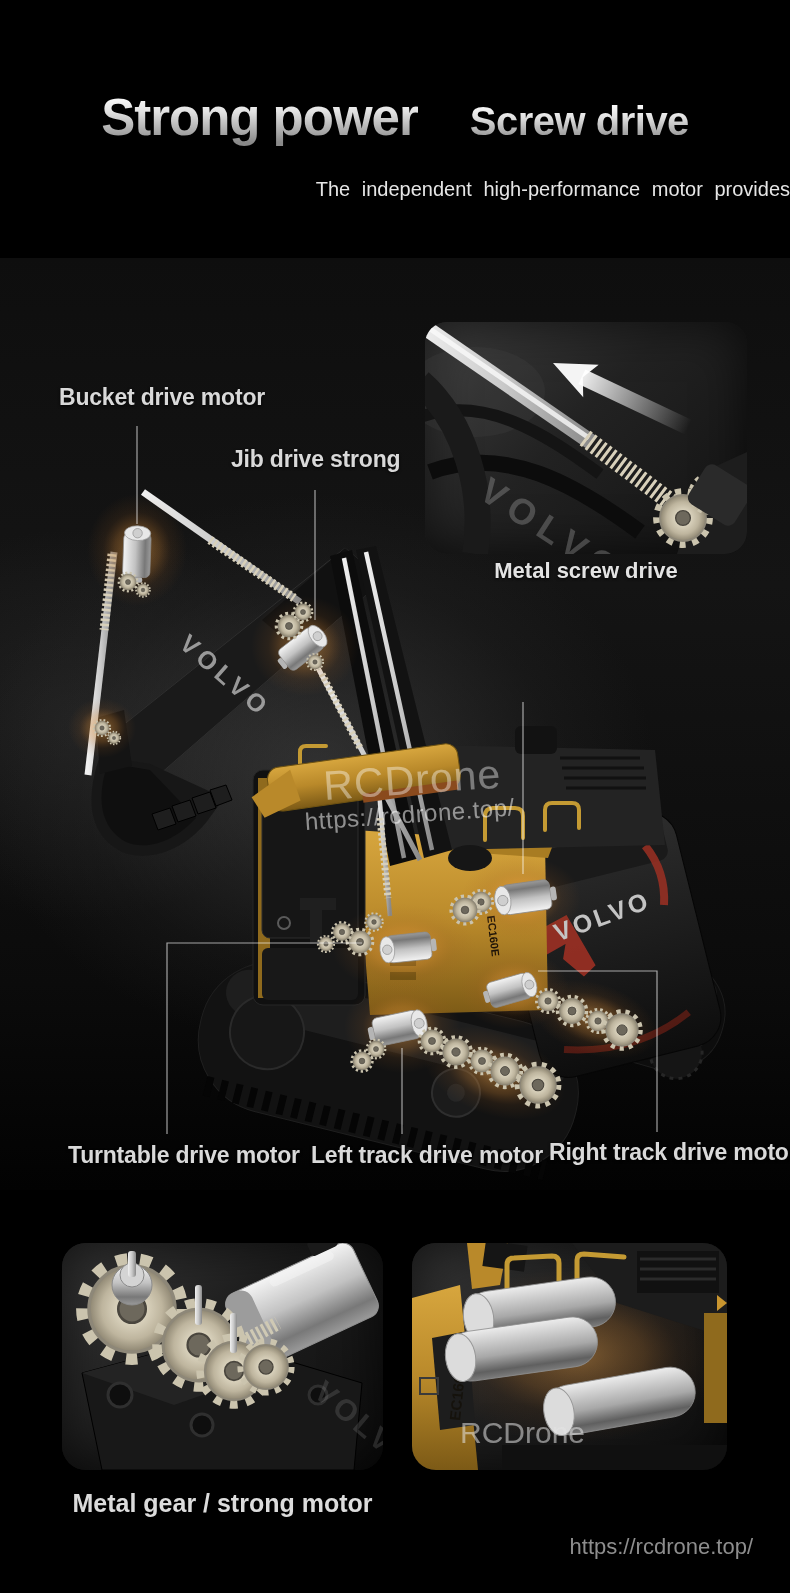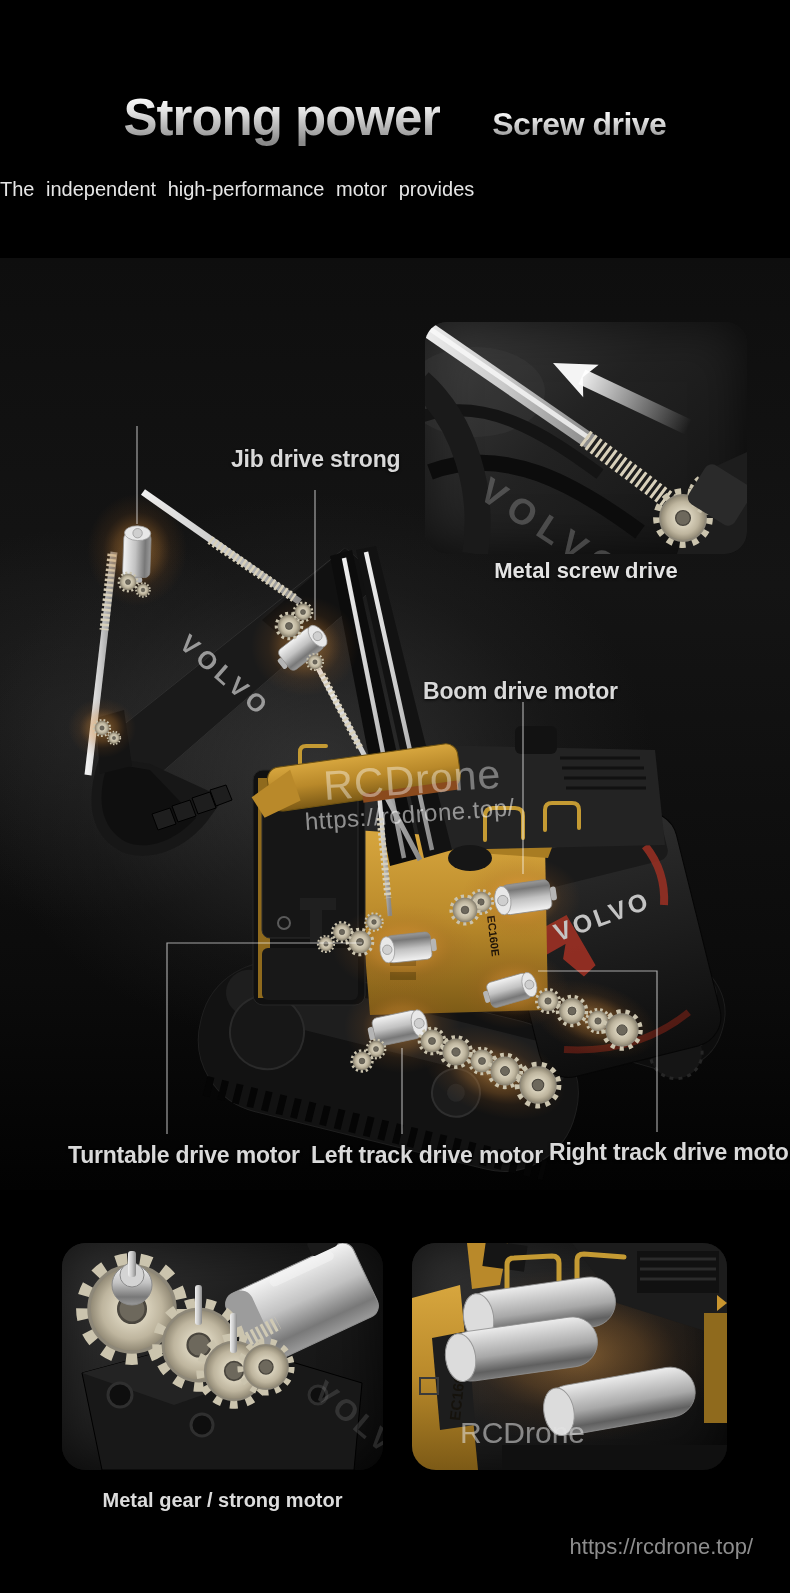--- a/index.html
+++ b/index.html
@@ -4,22 +4,22 @@
 <style>
   html,body{margin:0;padding:0;background:#000;}
   #page{position:relative;width:790px;height:1593px;margin:0 auto;background:#000;overflow:hidden;
         font-family:"Liberation Sans",sans-serif;-webkit-font-smoothing:antialiased;}
   
   .header-row{position:absolute;top:88px;left:0;width:790px;display:flex;justify-content:center;
               align-items:baseline;gap:52px;}
   .grad-text{background:linear-gradient(180deg,#ffffff 10%,#e2e2e2 40%,#8a8a8a 92%);
              -webkit-background-clip:text;background-clip:text;color:transparent;}
   .t1{font-size:51px;font-weight:800;letter-spacing:-1px;}
-  .t2{font-size:32px;font-weight:700;letter-spacing:-0.5px;}
-  .subtitle{position:absolute;top:176px;left:0;width:790px;text-align:left;color:#e6e6e6;
+  .t2{font-size:40px;font-weight:700;letter-spacing:-0.5px;}
+  .subtitle{position:absolute;top:176px;left:0;width:790px;text-align:right;color:#e6e6e6;
             font-size:20px;line-height:1.33;}
   .subtitle .l1{word-spacing:6px;}
   
   #scene{position:absolute;top:258px;left:0;width:790px;height:932px;overflow:hidden;
     background:
       radial-gradient(ellipse 55% 38% at 40% 55%, rgba(82,82,82,.50), rgba(45,45,45,.22) 55%, rgba(0,0,0,0) 78%),
       radial-gradient(ellipse 42% 30% at 10% 50%, rgba(60,60,60,.38), rgba(0,0,0,0) 70%),
       linear-gradient(180deg,#0e0e0e 0%,#141414 35%,#0b0b0b 78%,#020202 100%);}
   #scene svg{position:absolute;left:0;top:0;}
   .callout{position:absolute;color:#d9d9d9;font-size:23px;font-weight:600;letter-spacing:-0.2px;
@@ -32,21 +32,21 @@
   .wm-name{position:absolute;left:322px;top:505px;font-size:41px;font-weight:500;
            color:rgba(255,255,255,.40);transform:rotate(-4deg);transform-origin:left top;letter-spacing:1px;}
   .wm-url{position:absolute;left:304px;top:550px;font-size:24px;
           color:rgba(255,255,255,.52);transform:rotate(-4deg);transform-origin:left top;letter-spacing:.5px;}
   
   .panel{position:absolute;top:1243px;height:227px;border-radius:24px;overflow:hidden;
          background:linear-gradient(135deg,#3a3a3a 0%,#1e1e1e 45%,#0e0e0e 100%);
          box-shadow:inset 0 0 55px rgba(0,0,0,.75);}
   #panel-left{left:62px;width:321px;}
   #panel-right{left:412px;width:315px;}
-  .panel-caption{position:absolute;top:1489px;text-align:center;color:#dcdcdc;font-size:20px;
+  .panel-caption{position:absolute;top:1489px;text-align:center;color:#dcdcdc;font-size:25px;
                  font-weight:600;text-shadow:0 1px 3px rgba(0,0,0,.9);}
   #caption-left{left:62px;width:321px;}
   #caption-right{left:412px;width:315px;}
   .footer-url{position:absolute;top:1534px;right:37px;color:#8d8d8d;font-size:22px;}
 </style>
 </head>
 <body>
 
 <div id="page">
 
@@ -302,22 +302,22 @@
         <use href="#gear" transform="translate(284,172) scale(1.6)"></use>
         <rect x="268" y="150" width="54" height="46" rx="8" fill="#2a2a2a" transform="rotate(32 295 173)"></rect>
         <g transform="translate(128,41) rotate(25.4)">
           <polygon points="0,0 42,-18 33,0 42,18" fill="#ffffff" opacity=".95"></polygon>
           <rect x="32" y="-8" width="118" height="16" fill="url(#arrowFade)"></rect>
         </g>
       </svg>
     </div>
     <div class="inset-caption">Metal screw drive</div>
 
+    <div class="callout" style="left:59px;top:126px">Bucket drive motor</div>
     <div class="callout" style="left:231px;top:188px">Jib drive strong</div>
-    <div class="callout" style="left:423px;top:420px">Boom drive motor</div>
     <div class="callout" style="left:68px;top:884px">Turntable drive motor</div>
     <div class="callout" style="left:311px;top:884px">Left track drive motor</div>
     <div class="callout" style="left:549px;top:881px">Right track drive motor</div>
 
     <div class="wm-name">RCDrone</div>
     <div class="wm-url">https://rcdrone.top/</div>
   </div>
 
   <div class="panel" id="panel-left">
     <svg width="321" height="227" viewBox="0 0 321 227">

